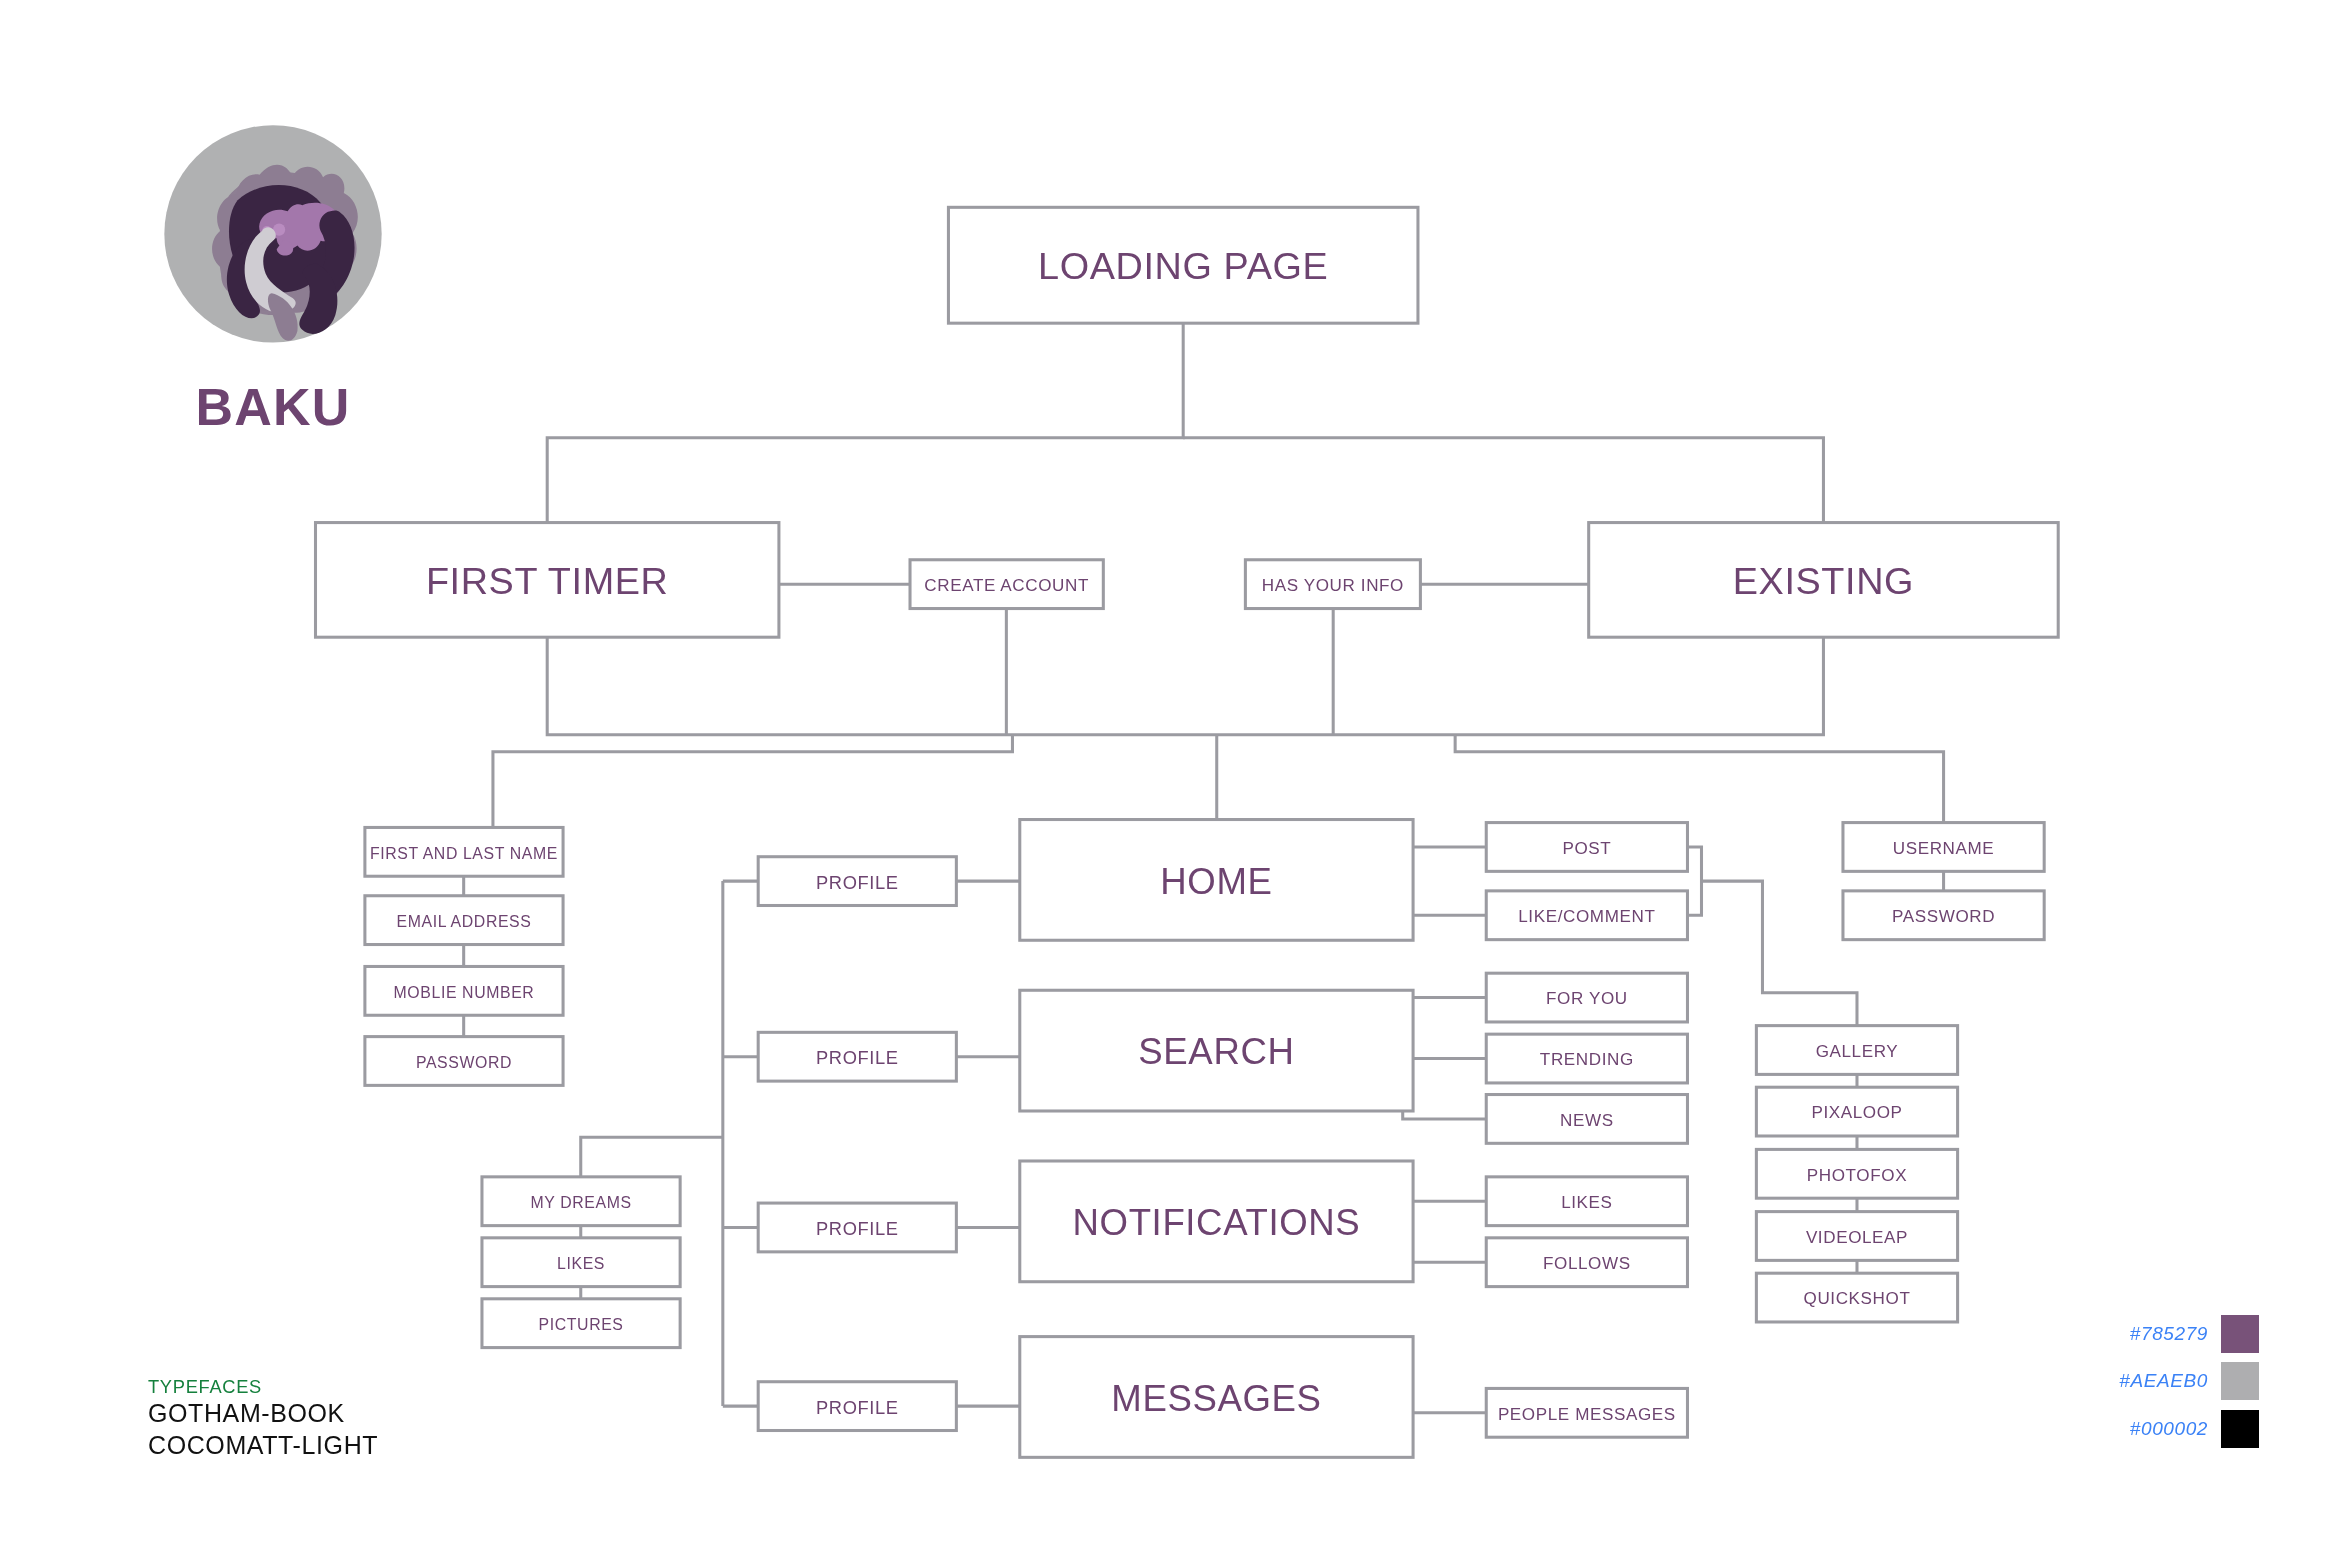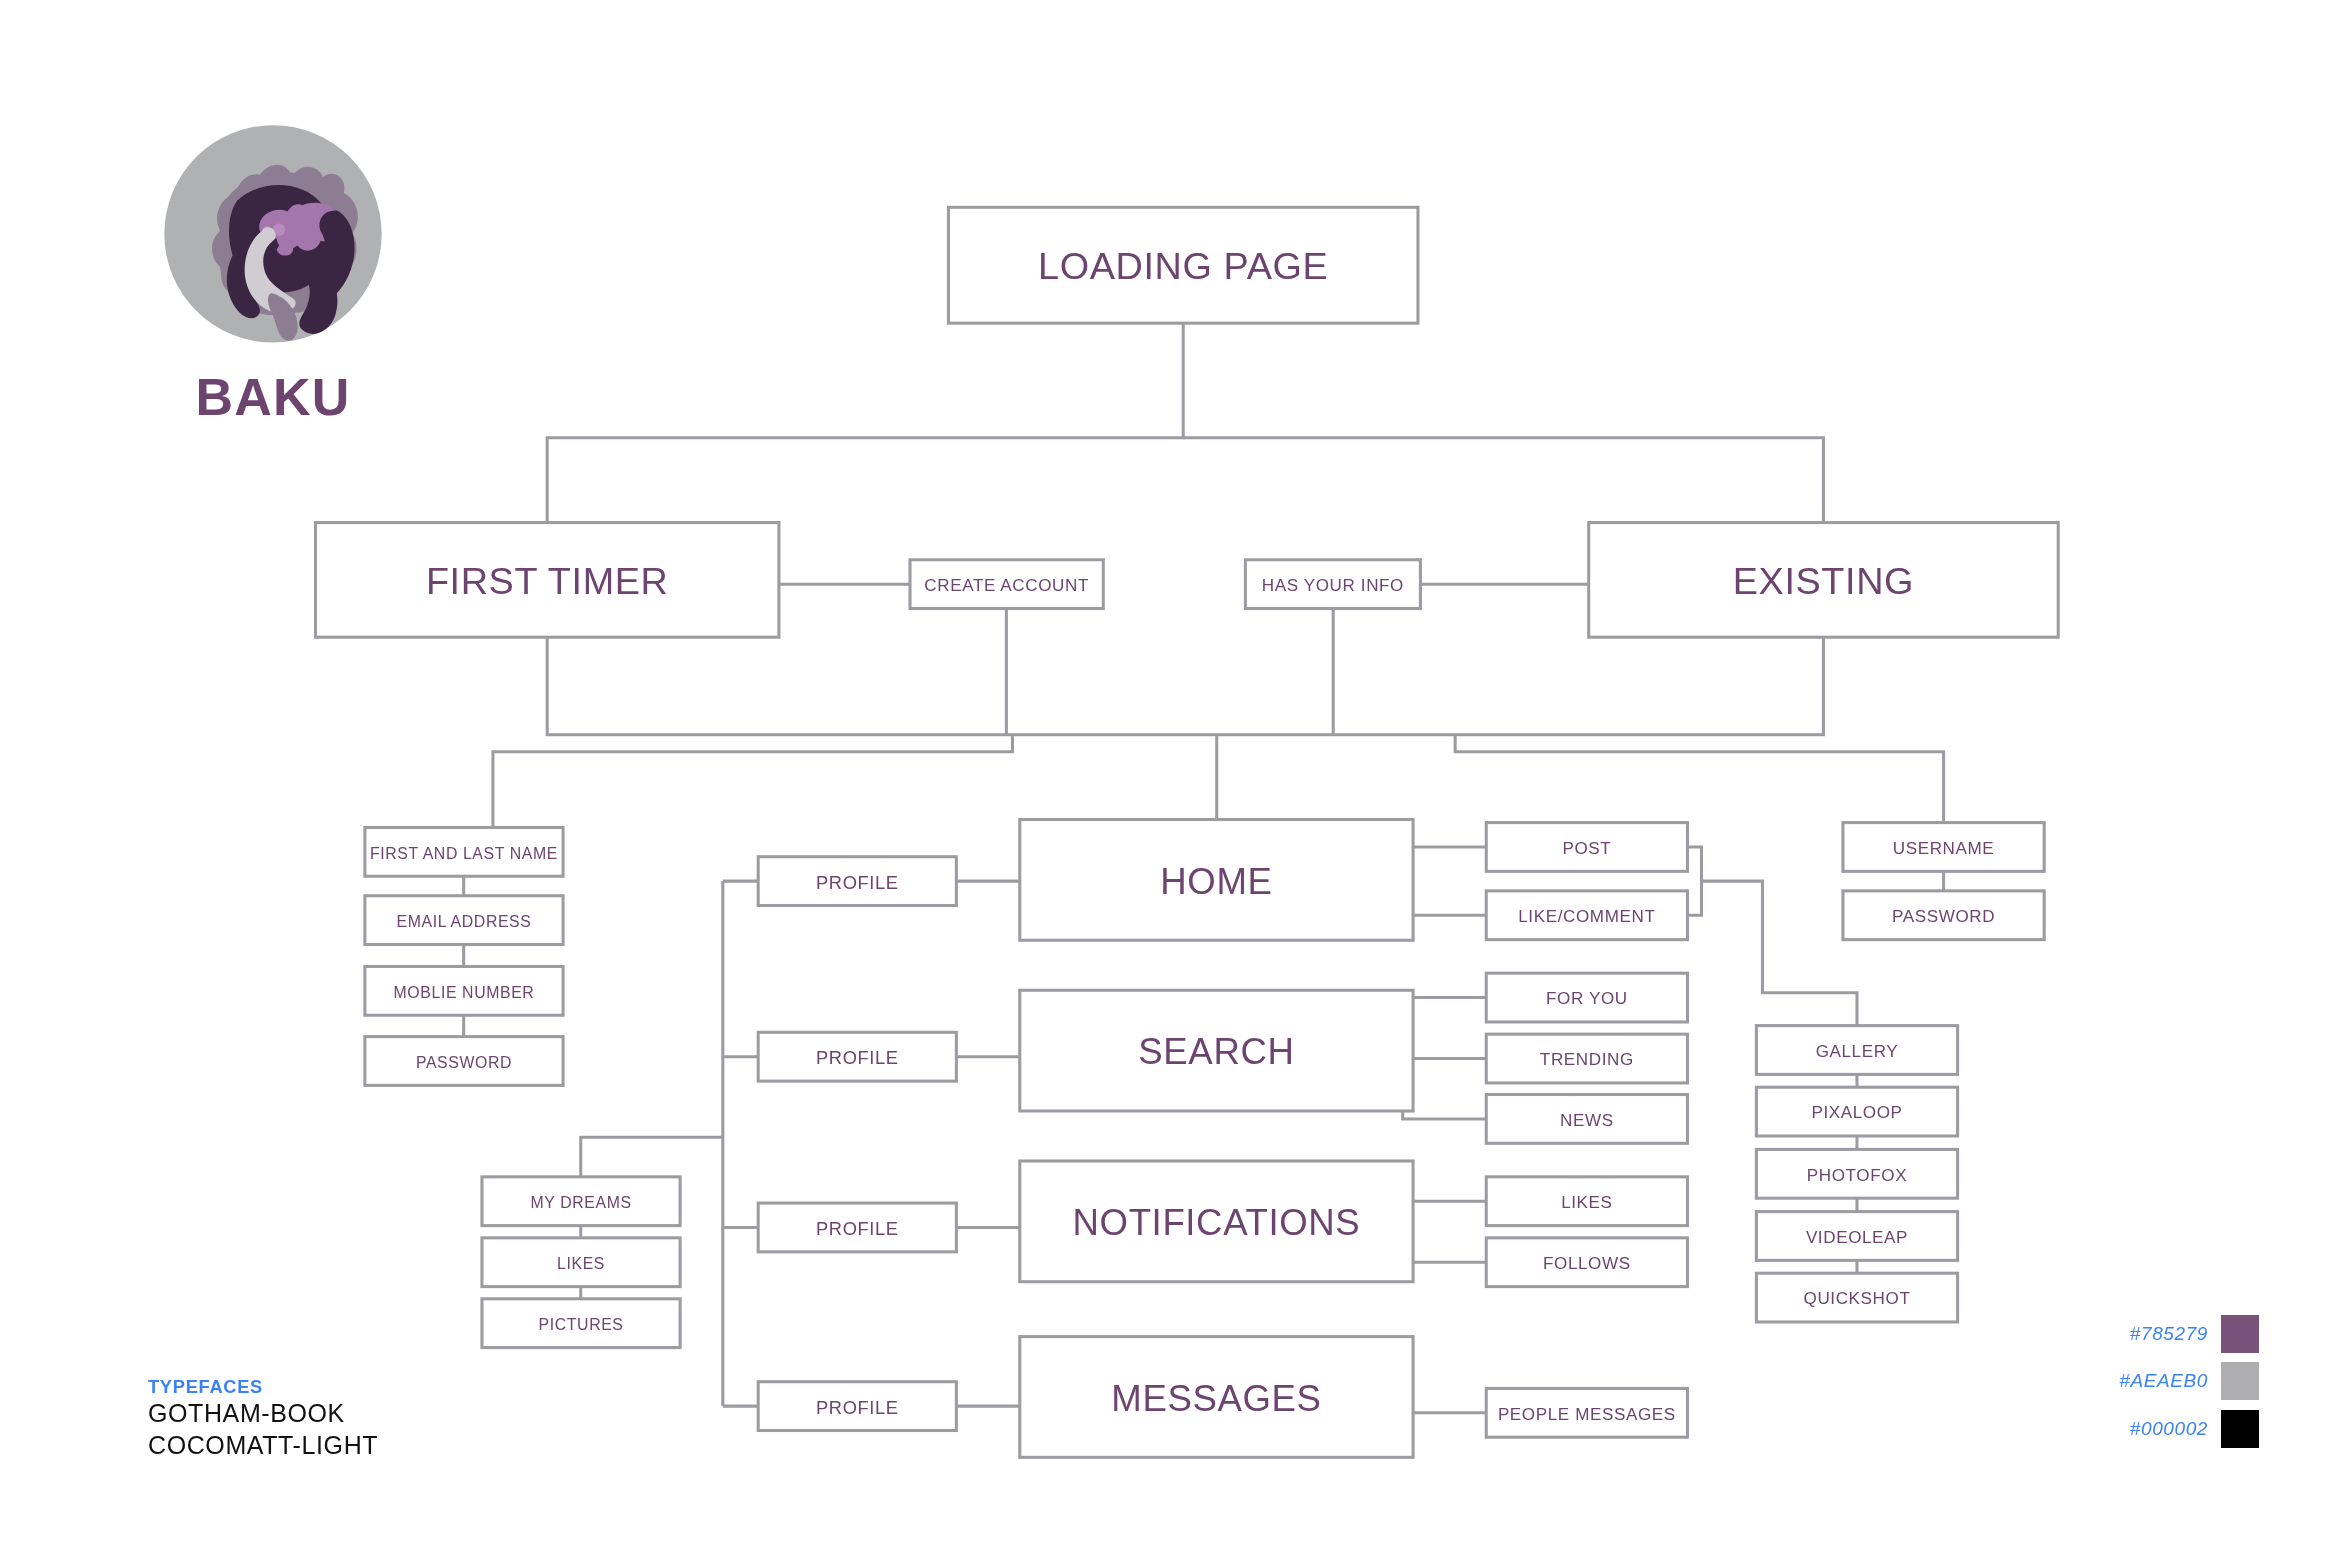--- a/index.html
+++ b/index.html
@@ -3,27 +3,27 @@
 <meta charset="utf-8">
 <style>
   html,body{margin:0;padding:0;background:#ffffff;}
   body{width:2342px;height:1561px;overflow:hidden;
        font-family:"Liberation Sans","DejaVu Sans",sans-serif;}
   #stage{position:relative;width:2342px;height:1561px;background:#fff;}
 
   
   .logo-wrap{position:absolute;left:157px;top:121px;width:232px;height:305px;}
   .logo-mark{position:relative;width:232px;height:232px;}
-  .logo-title{position:absolute;left:0;top:246px;width:232px;text-align:center;
+  .logo-title{position:absolute;left:0;top:256px;width:232px;text-align:center;
      font-size:52px;font-weight:bold;letter-spacing:1.2px;color:#6d4470;
      font-family:"Liberation Sans","DejaVu Sans",sans-serif;}
 
   
   .typefaces{position:absolute;left:148px;top:1375px;line-height:1.26;}
-  .typefaces .tf-head{font-size:18.3px;letter-spacing:0.7px;color:#3b82f6;font-weight:bold;}
+  .typefaces .tf-head{font-size:18.3px;letter-spacing:0.7px;color:#15803d;}
   .typefaces .tf-line{font-size:25px;letter-spacing:0.6px;color:#111111;}
 
   
   .swatches{position:absolute;left:2068px;top:1314px;}
   .sw-row{display:flex;align-items:center;justify-content:flex-end;height:39px;margin-bottom:8.5px;}
   .sw-label{font-size:19px;font-style:italic;color:#3b82f6;letter-spacing:0.6px;
             text-align:right;width:140px;margin-right:13.4px;}
   .sw-chip{width:38px;height:38px;}
 
   

